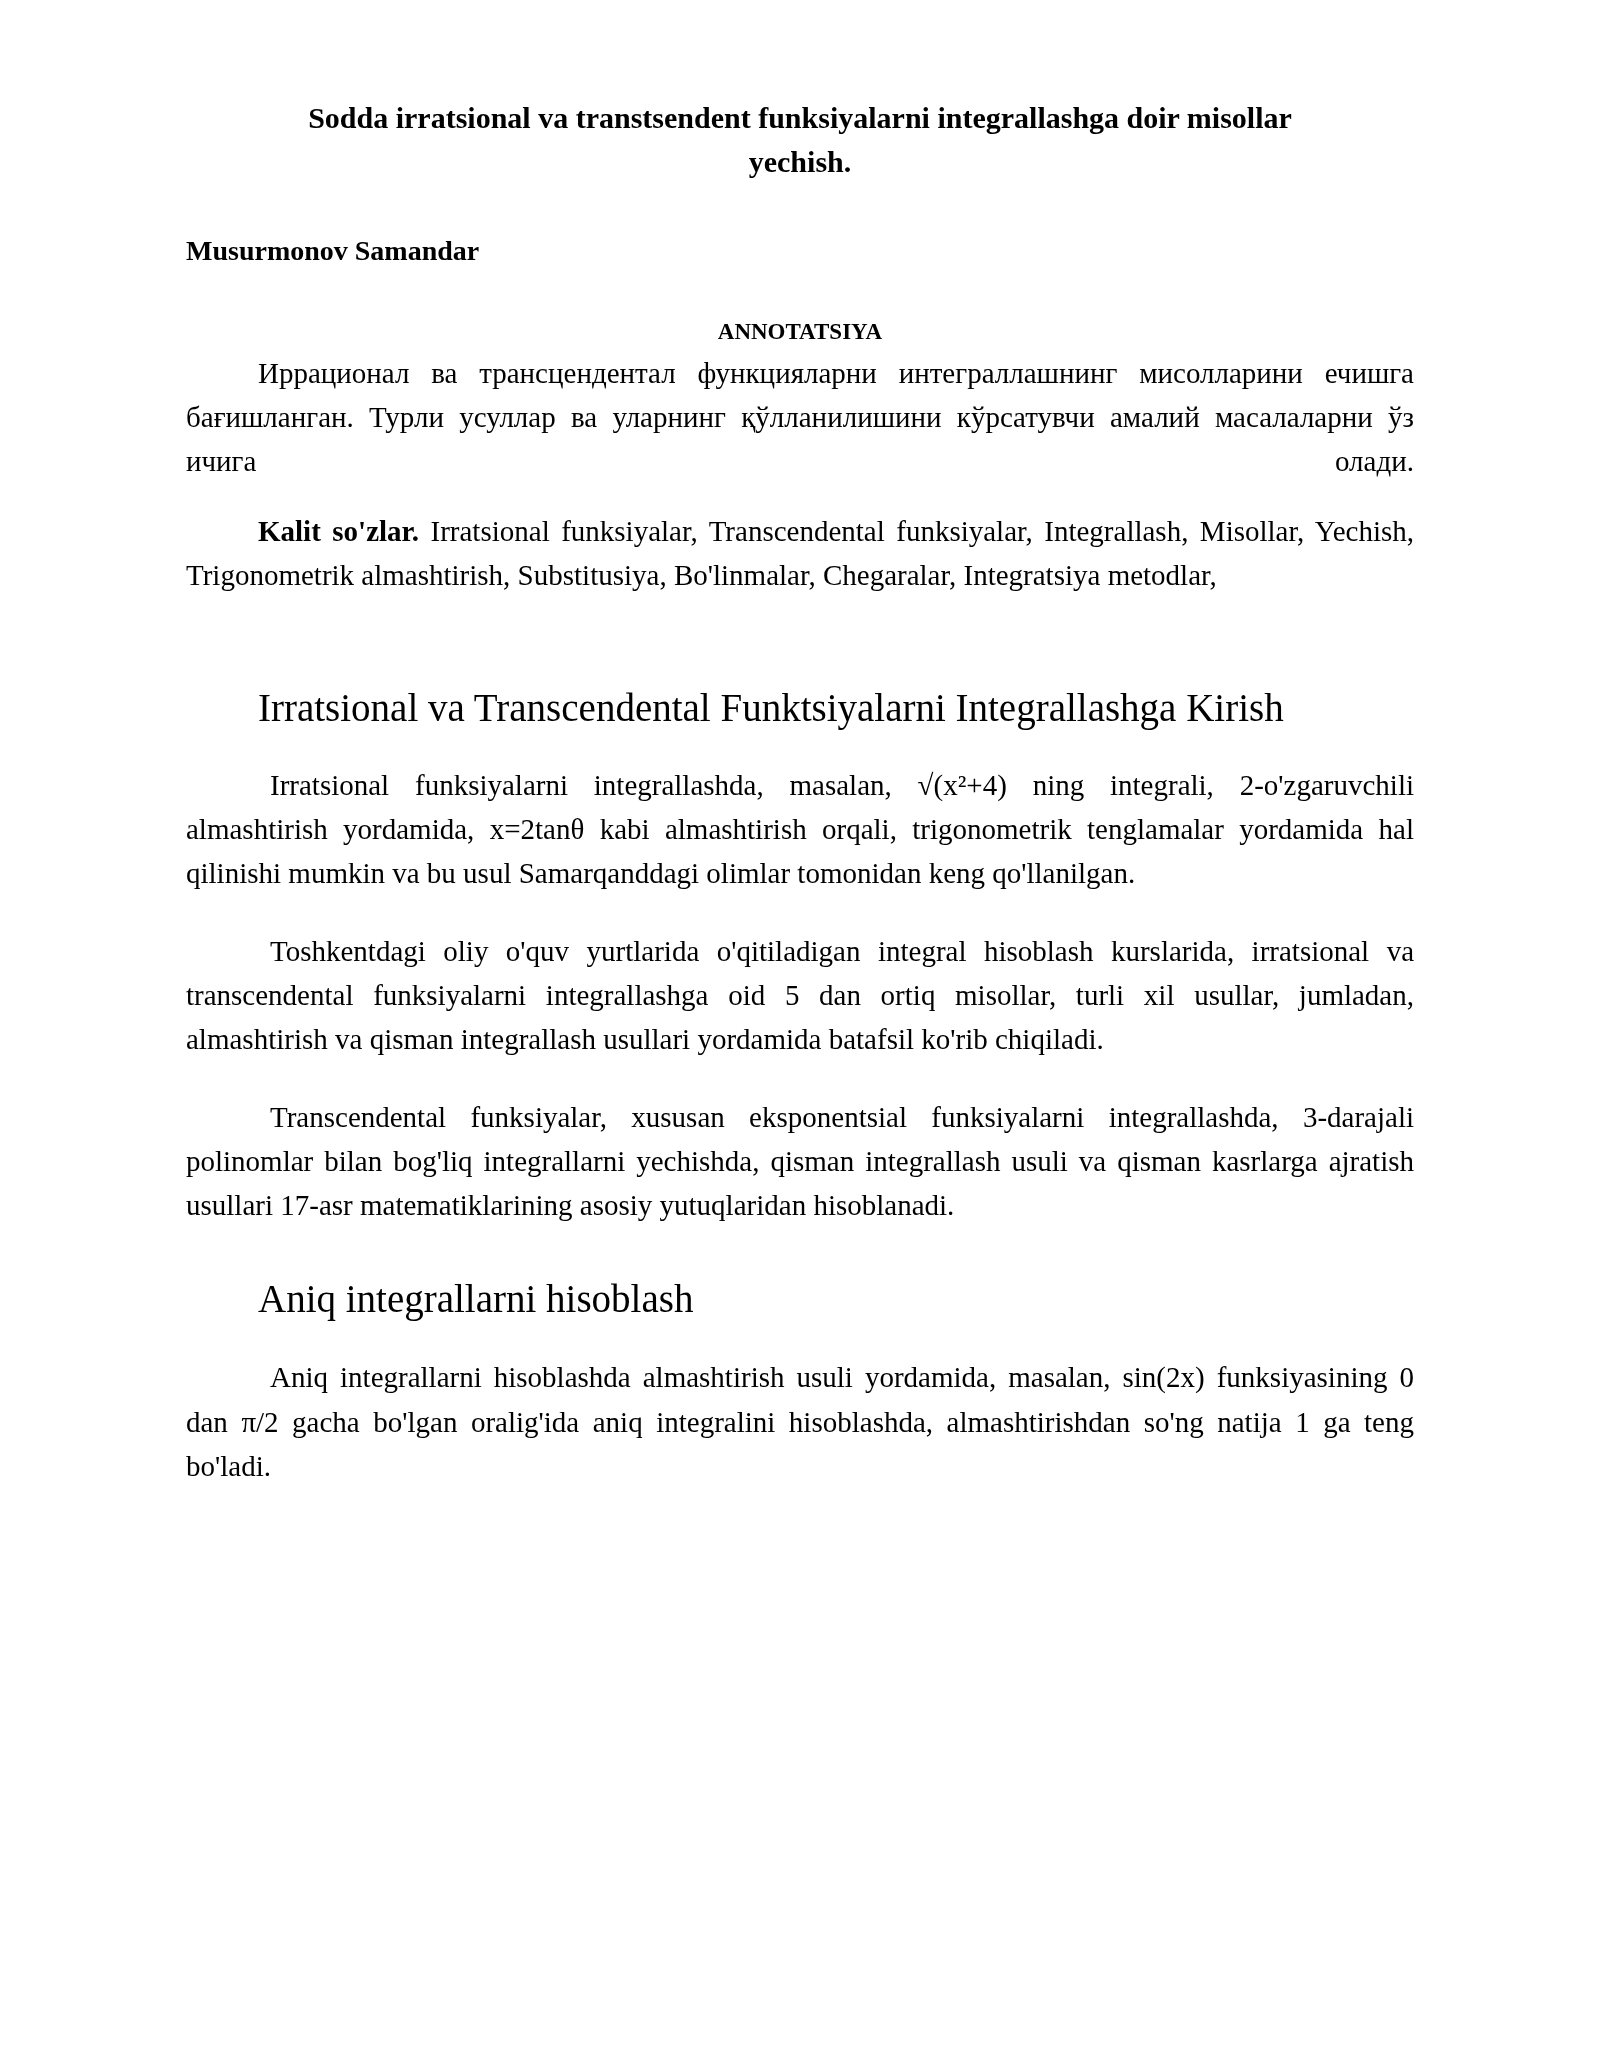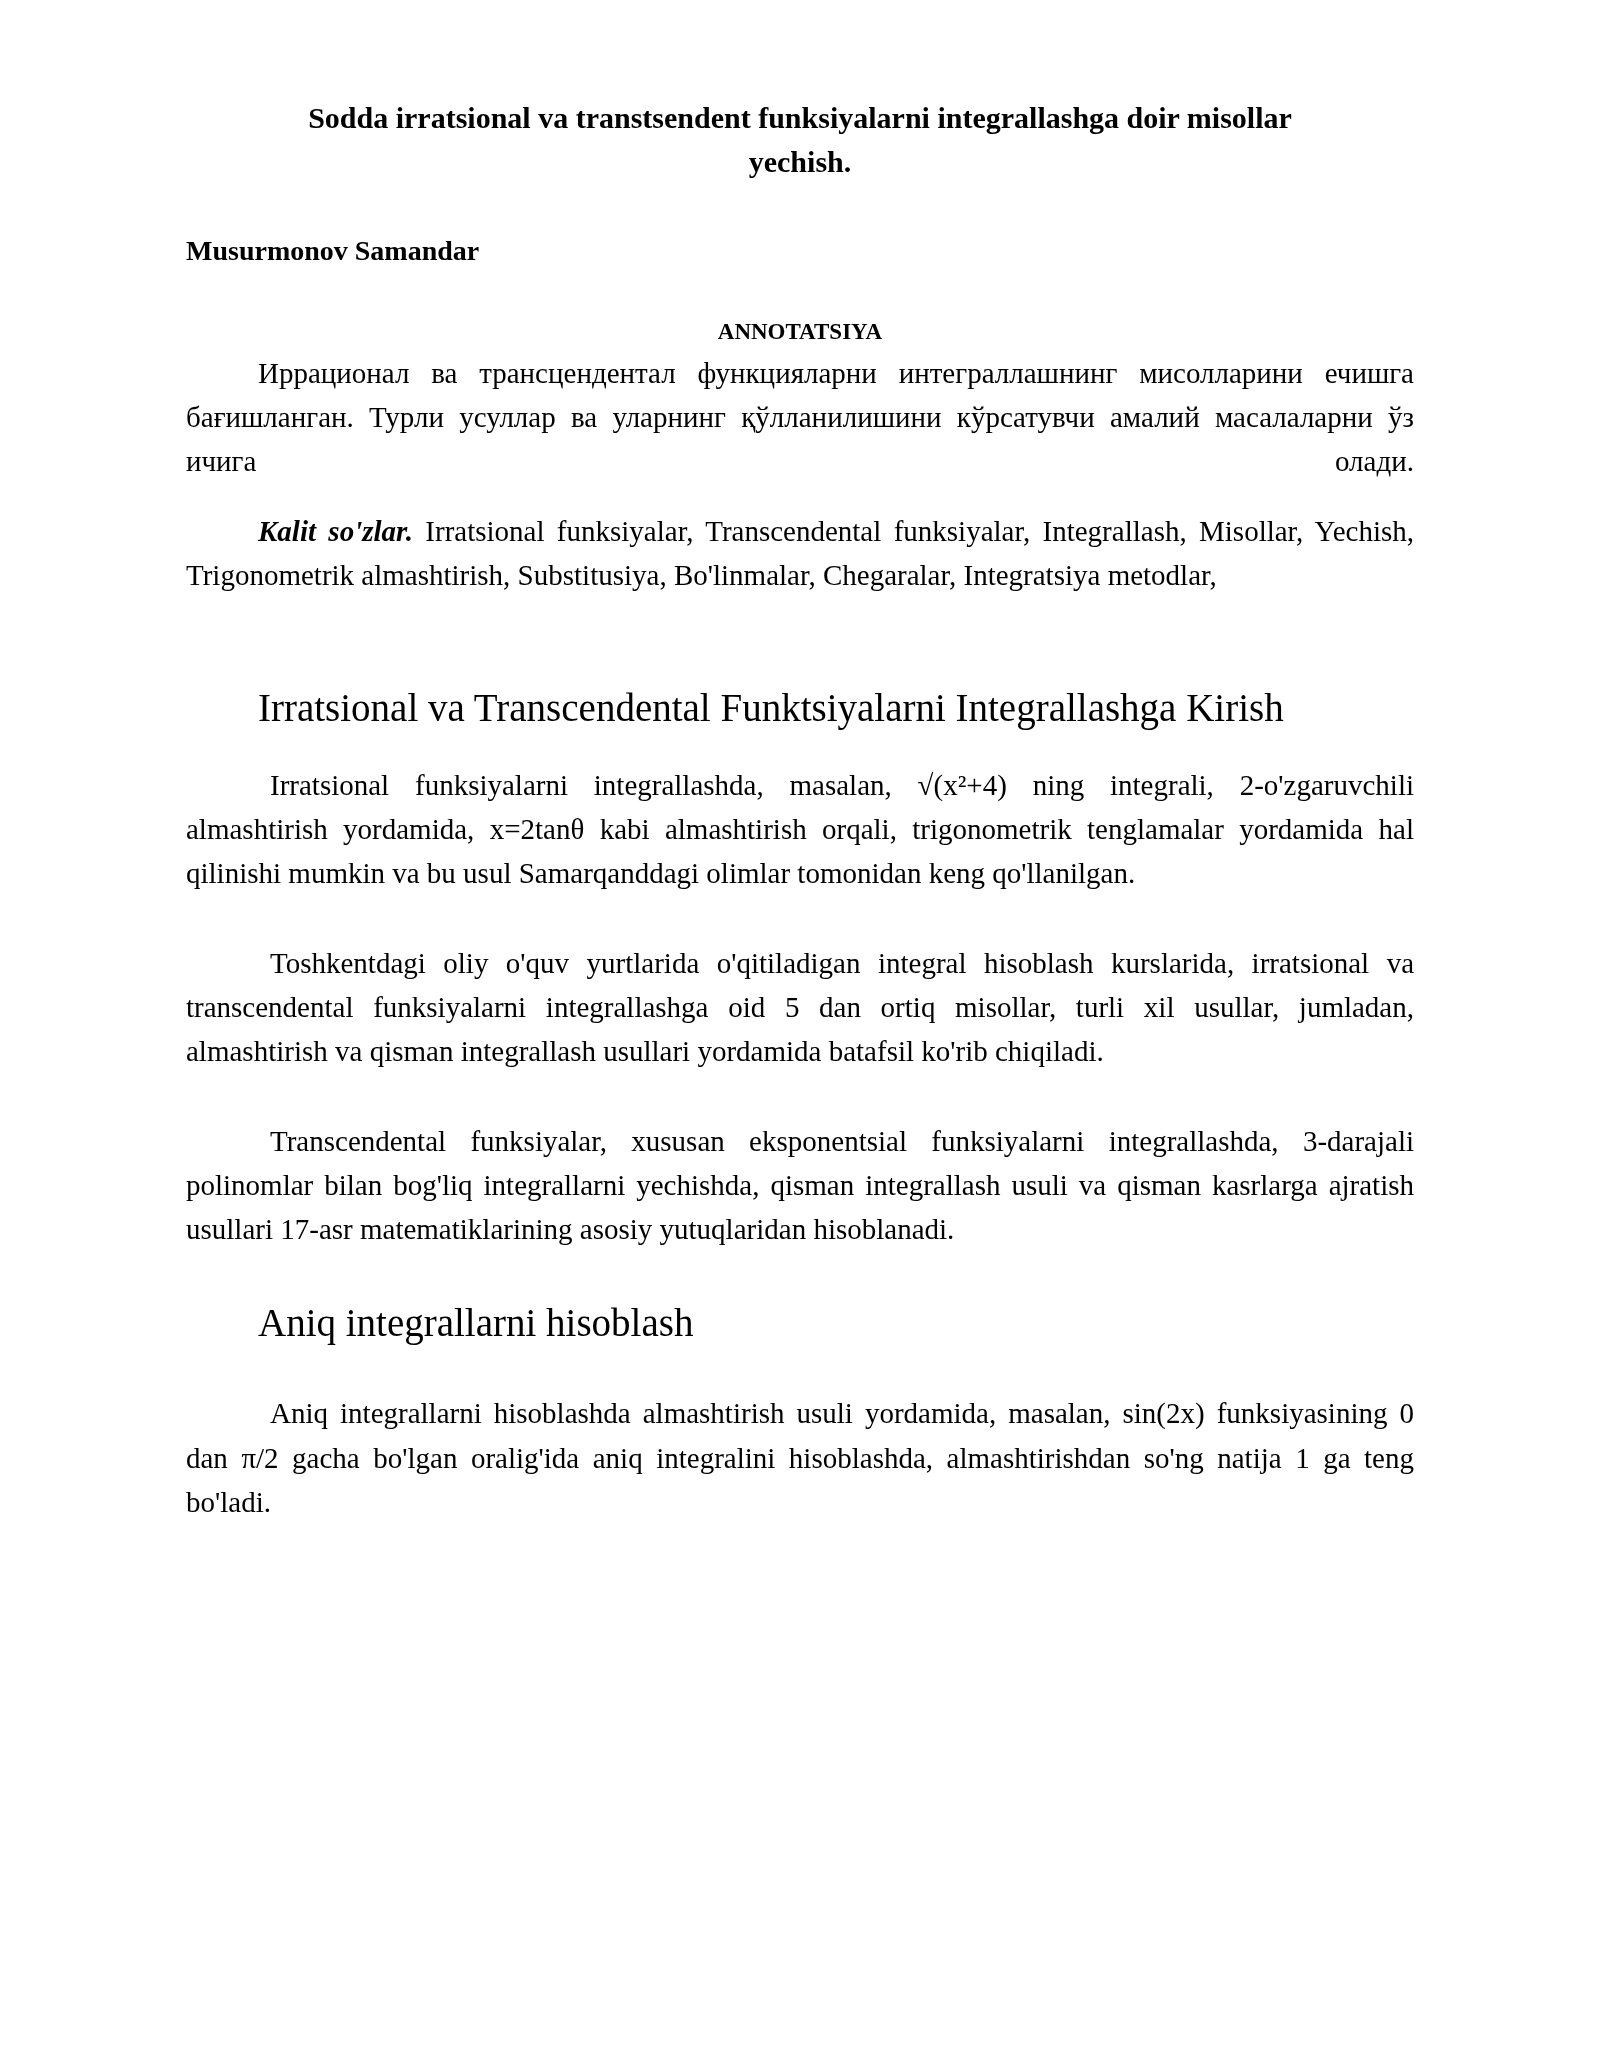--- a/index.html
+++ b/index.html
@@ -48,38 +48,37 @@
     margin-top: 6px;
     text-indent: 72px;
     text-align: justify;
   }
   .keywords {
     margin-top: 26px;
     text-indent: 72px;
   }
   .keywords b {
     font-weight: bold;
-    font-style: italic;
   }
   .section-heading {
     font-size: 39px;
     font-weight: normal;
     margin-top: 88px;
     padding-left: 72px;
     text-align: left;
   }
   .section-heading.tight {
     margin-top: 49px;
   }
   .para {
     margin-top: 6px;
     text-indent: 84px;
   }
   .para.spaced {
-    margin-top: 46px;
+    margin-top: 34px;
   }
   
   .stretch-last {
     text-align-last: justify;
   }
 </style>
 </head>
 <body>
 
 <div class="page">

